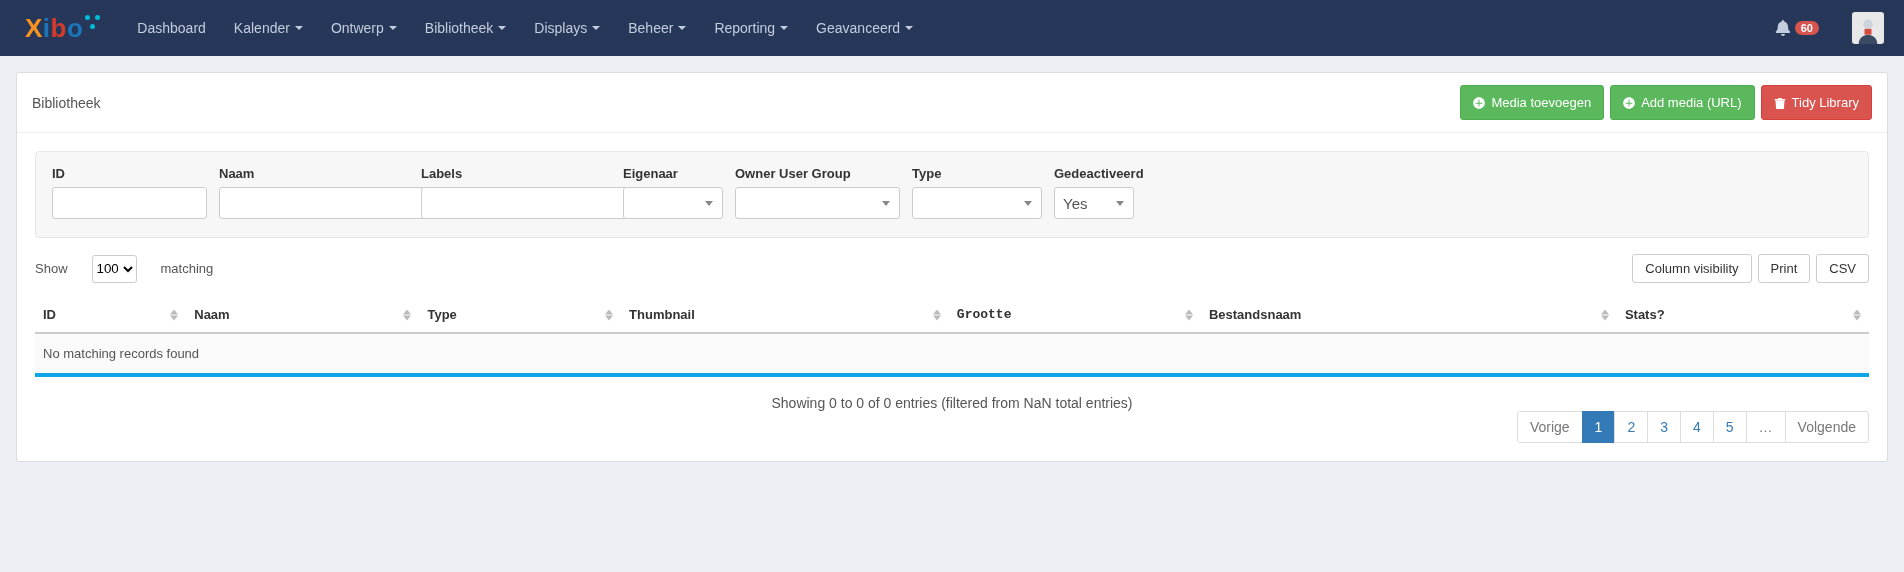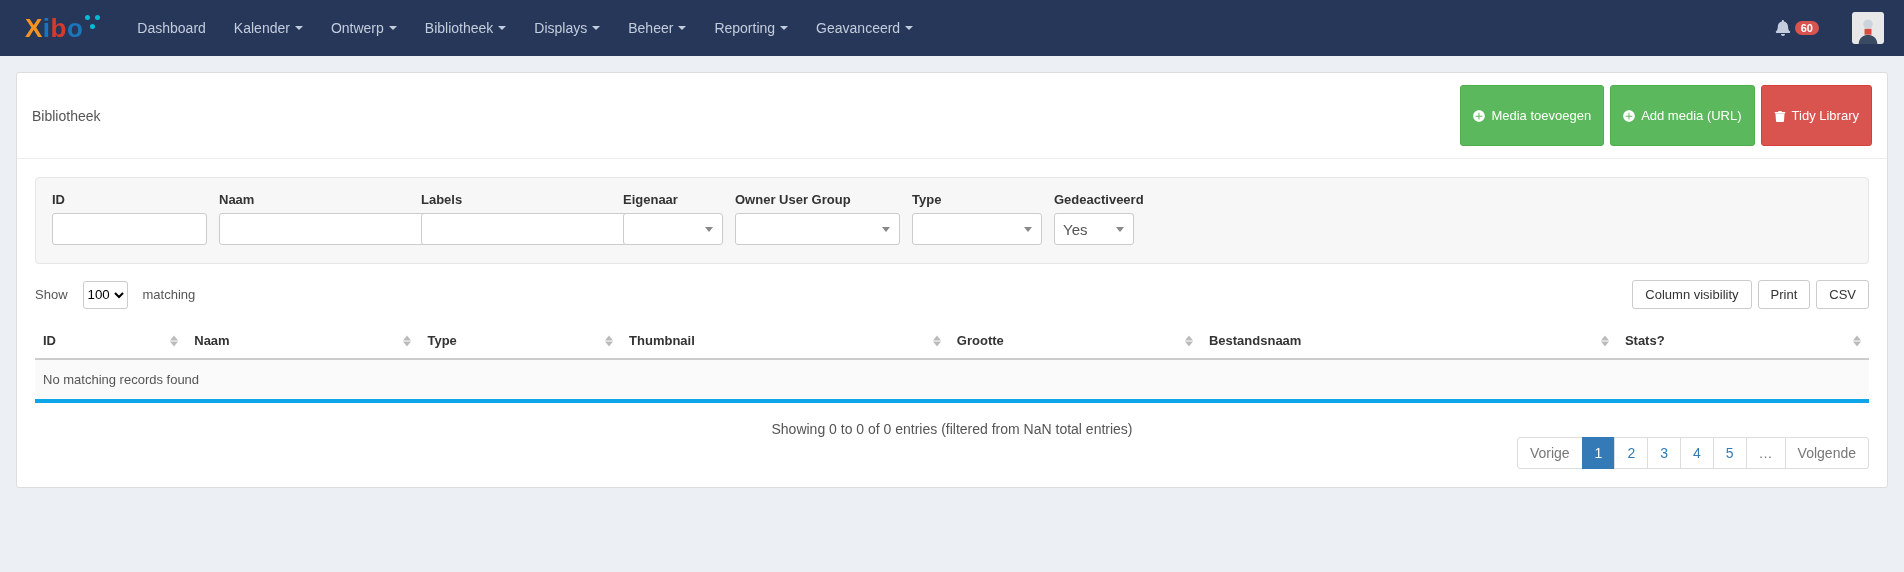--- a/index.html
+++ b/index.html
@@ -100,21 +100,21 @@
     align-items:center;
     border-bottom: 1px solid #eee;
   }
   .panel-title { color: #555; font-size: 14px; }
   .panel-actions { margin-left: auto; display:flex; gap: 6px; }
   .btn {
     display: inline-flex;
     align-items: center;
     gap: 6px;
     border-radius: 3px;
-    padding: 22px 12px;
+    padding: 9px 12px;
     font-size: 13px;
     cursor: pointer;
     border: 1px solid transparent;
     color: #fff;
   }
   .btn-success { background: #5cb85c; border-color: #4cae4c; }
   .btn-danger  { background: #d9534f; border-color: #d43f3a; }
   .btn .icon { width: 12px; height: 12px; fill: currentColor;}
 
   .panel-body { padding: 18px; }
@@ -156,21 +156,21 @@
     top:50%;
     margin-top:-2px;
     border-left:4px solid transparent;
     border-right:4px solid transparent;
     border-top:5px solid #888;
     pointer-events:none;
   }
 
   
   .dt-controls { display:flex; align-items:center; margin-top:16px; }
-  .dt-length { color:#555; font-size:13px; display:flex; align-items:center; gap:15px;}
+  .dt-length { color:#555; font-size:13px; display:flex; align-items:center; gap:24px;}
   .dt-length select { height:28px; border:1px solid #ccc; border-radius:3px; background:#fff;}
   .dt-buttons { margin-left:auto; display:flex; gap:6px;}
   .btn-outline {
     background:#fff;
     border:1px solid #ccc;
     color:#333;
     border-radius:3px;
     padding:6px 12px;
     font-size:13px;
     cursor:pointer;
@@ -380,21 +380,21 @@
                   <span class="down"></span>
                 </span></th>
               <th style="width: 160px;"><span>Type</span><span class="sort-icons">
                   <span class="up"></span>
                   <span class="down"></span>
                 </span></th>
               <th style="width: 260px;"><span>Thumbnail</span><span class="sort-icons">
                   <span class="up"></span>
                   <span class="down"></span>
                 </span></th>
-              <th style="width: 200px;"><span>Grootte</span><span class="sort-icons">
+              <th style="width: 200px; font-family: Liberation Mono, monospace;"><span>Grootte</span><span class="sort-icons">
                   <span class="up"></span>
                   <span class="down"></span>
                 </span></th>
               <th style="width: 330px;"><span>Bestandsnaam</span><span class="sort-icons">
                   <span class="up"></span>
                   <span class="down"></span>
                 </span></th>
               <th style="width: 200px;"><span>Stats?</span><span class="sort-icons">
                   <span class="up"></span>
                   <span class="down"></span>

